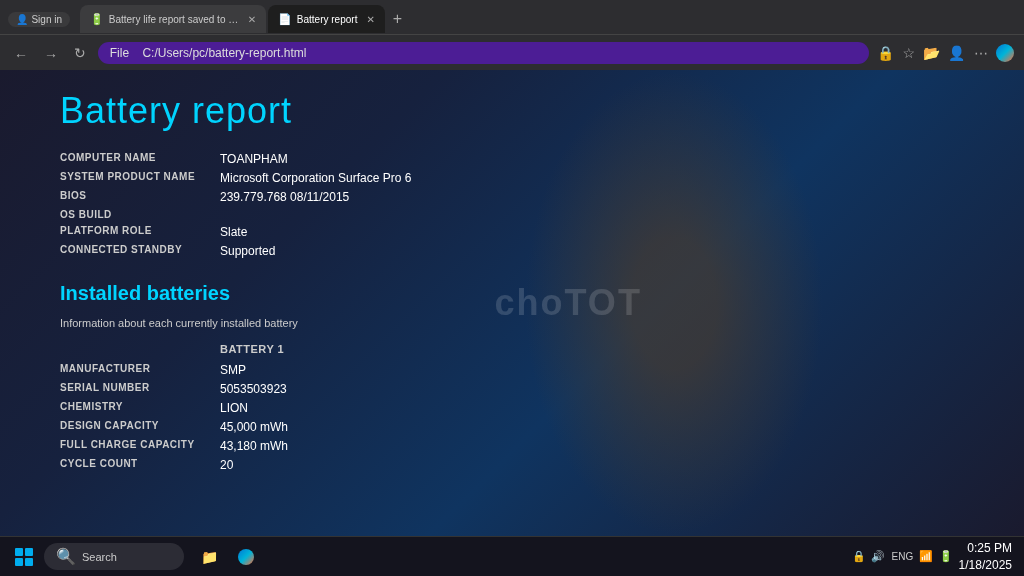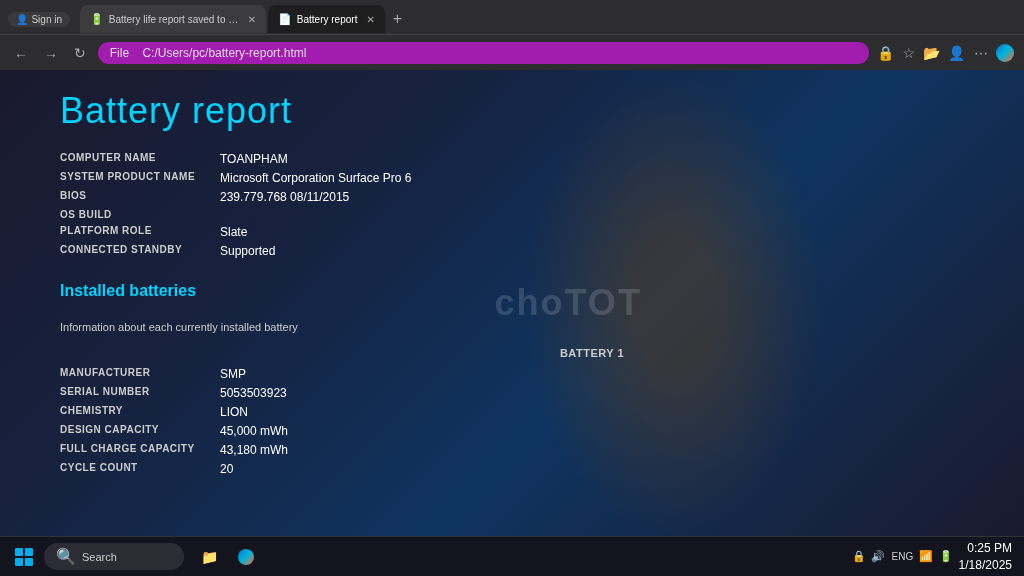--- a/index.html
+++ b/index.html
@@ -90,21 +90,21 @@
       background: none;
       border: none;
       color: #aaa;
       font-size: 14px;
       cursor: pointer;
       padding: 2px 4px;
     }
 
     .url-bar {
       flex: 1;
-      background: #a21caf;
+      background: #4c1d95;
       border: none;
       border-radius: 16px;
       color: #ddd;
       font-size: 12px;
       padding: 4px 12px;
       outline: none;
     }
 
     .address-icons {
       display: flex;
@@ -181,38 +181,37 @@
       text-transform: uppercase;
     }
 
     .info-value {
       color: #fff;
       font-size: 12px;
     }
 
     .section-title {
       color: #00d4ff;
-      font-size: 16px;
+      font-size: 20px;
       font-weight: 600;
-      margin-bottom: 21px;
+      margin-bottom: 12px;
     }
 
     .section-subtitle {
       color: #ccc;
       font-size: 11px;
       margin-bottom: 14px;
     }
 
     .battery-table {
       display: flex;
       gap: 40px;
     }
 
     .battery-column-header {
-      text-align: center;
       font-size: 11px;
       font-weight: 700;
       color: #ccc;
       letter-spacing: 0.5px;
       margin-bottom: 8px;
       text-transform: uppercase;
       margin-left: 160px;
     }
 
     .watermark {

